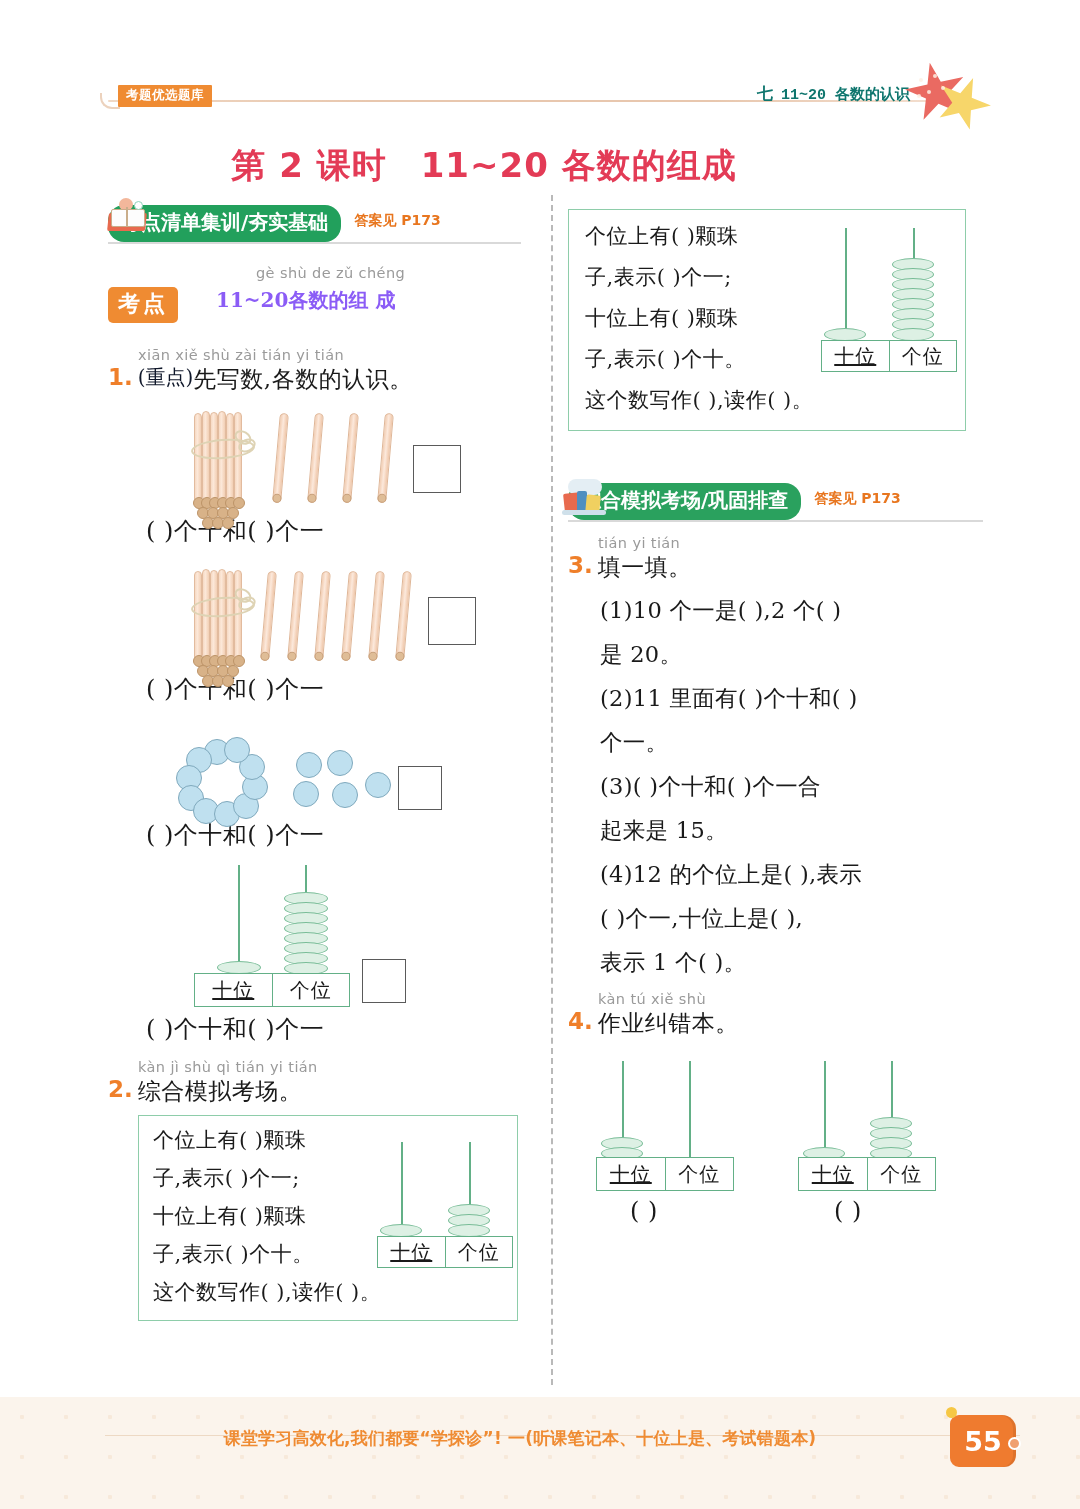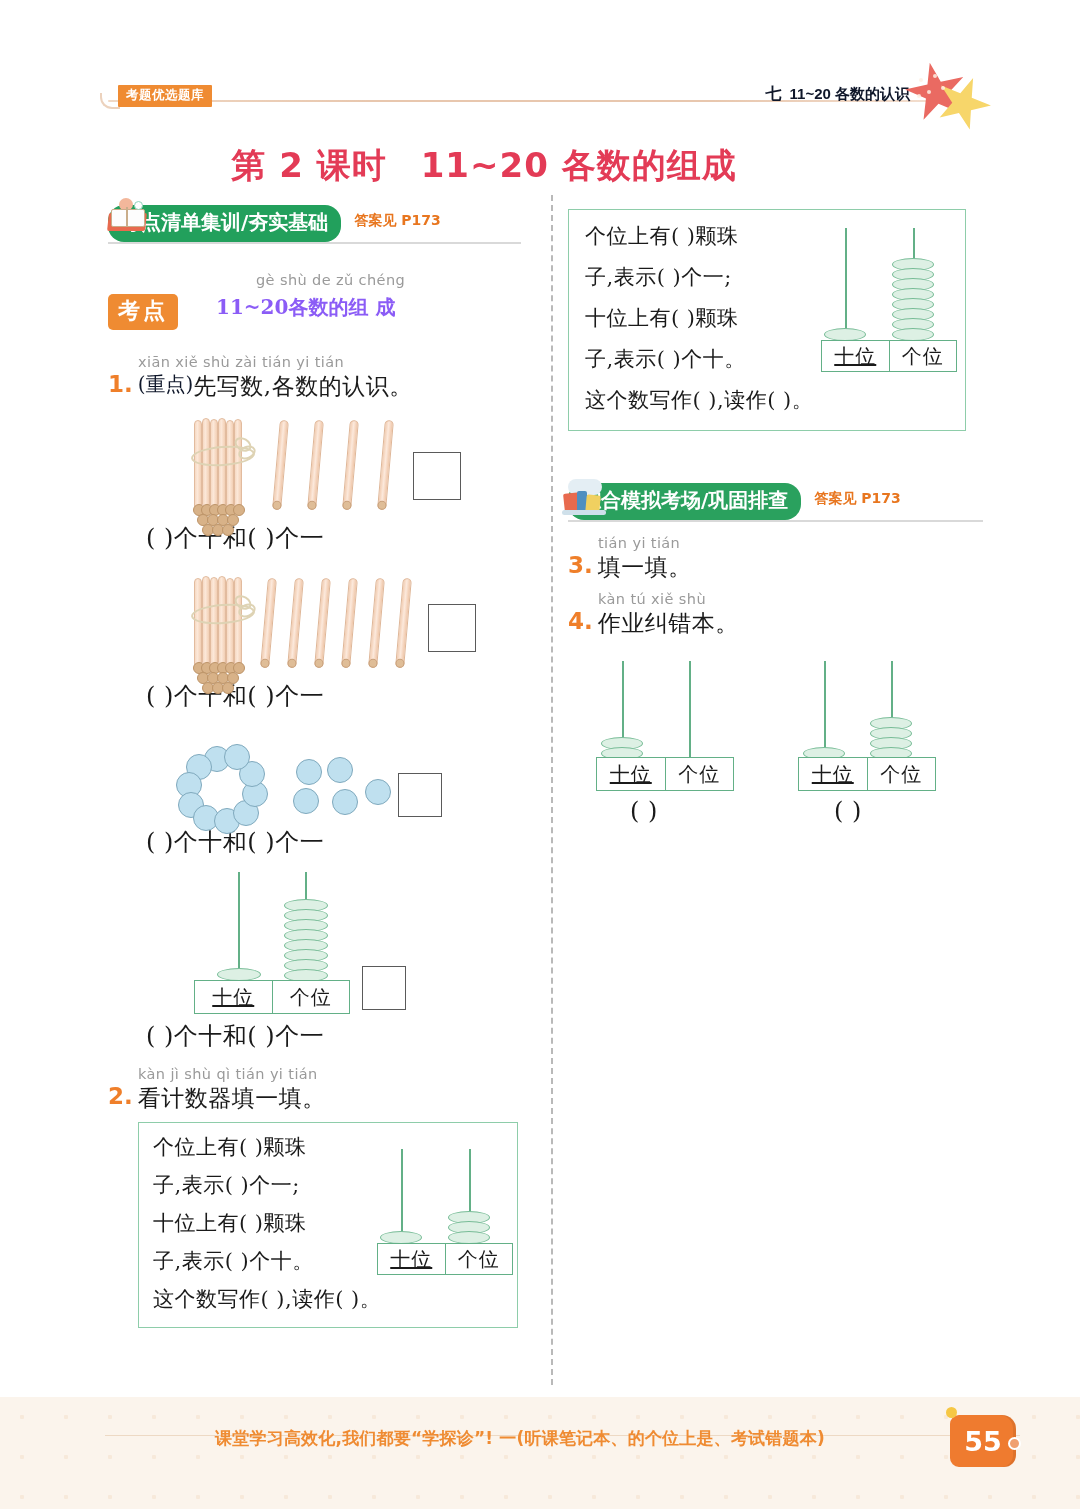--- a/index.html
+++ b/index.html
@@ -11,22 +11,22 @@
   .page{position:absolute;inset:0;}
 
   
   .headbar{position:absolute;left:108px;top:100px;width:866px;height:3px;}
   .headbar .rule{position:absolute;left:0;top:0;width:100%;height:2px;
     background:linear-gradient(to right,#f0d8c4,#e8c7ae 30%,#e8c7ae 70%,#f5e2d4);border-radius:2px;}
   .headbar .curl{position:absolute;left:-8px;top:-7px;width:18px;height:14px;
     border-left:2px solid #ecd2bd;border-bottom:2px solid #ecd2bd;border-radius:0 0 0 12px;}
   .head-tag{position:absolute;left:118px;top:85px;background:#ef8b32;color:#fff;
     font-size:12.5px;font-weight:bold;padding:2px 8px 3px;letter-spacing:.5px;border-radius:1px;}
-  .head-right{position:absolute;right:170px;top:84px;color:#0f172a;font-size:15px;font-weight:bold;
-    font-family:Liberation Sans, sans-serif;white-space:nowrap;}
+  .head-right{position:absolute;right:170px;top:84px;color:#0f766e;font-size:15px;font-weight:bold;
+    font-family:Liberation Mono, monospace;white-space:nowrap;}
   .head-right .cn-num{font-size:16px;margin-right:8px;}
   .stars{position:absolute;right:85px;top:62px;width:90px;height:62px;}
   .star-shape{position:absolute;clip-path:polygon(50% 0%,61% 35%,98% 35%,68% 57%,79% 91%,50% 70%,21% 91%,32% 57%,2% 35%,39% 35%);}
   .star-red{width:62px;height:60px;left:0;top:0;background:#ea6a62;transform:rotate(-12deg);}
   .star-yellow{width:56px;height:54px;left:30px;top:14px;background:#f7d66a;transform:rotate(22deg);}
   .star-dots{position:absolute;left:8px;top:10px;width:40px;height:36px;}
   .sd{position:absolute;width:4px;height:4px;border-radius:50%;background:#fdf0e4;opacity:.85;}
 
   
   .title{position:absolute;left:0;top:143px;width:968px;text-align:center;
@@ -61,21 +61,21 @@
   .i2-bk2{position:absolute;left:13px;top:12px;width:10px;height:22px;background:#4f8fc0;border-radius:2px;}
   .i2-bk3{position:absolute;left:22px;top:16px;width:14px;height:18px;background:#f0d060;border-radius:2px;transform:rotate(5deg);}
   .i2-base{position:absolute;left:-2px;top:31px;width:44px;height:5px;background:#cfe0ea;border-radius:3px;}
   .ansref{display:inline-block;margin-left:8px;color:#e8761f;font-size:14px;font-weight:bold;
     vertical-align:4px;white-space:nowrap;}
   .banner-underline{position:absolute;left:0;bottom:1px;width:415px;height:2px;
     background:#d9d9d9;}
   .banner-underline.left{width:413px;}
 
   
-  .kaodian-wrap{position:relative;margin-top:33px;height:58px;}
+  .kaodian-wrap{position:relative;margin-top:26px;height:58px;}
   .pinyin{color:#9a9a9a;font-size:14.5px;letter-spacing:.4px;
     font-family:"DejaVu Sans","Liberation Sans",sans-serif;white-space:nowrap;}
   .kd-pinyin{position:absolute;left:148px;top:-6px;}
   .kd-badge{position:absolute;left:0;top:16px;background:#ef8b32;color:#fff;font-weight:bold;
     font-size:22px;padding:2px 10px 4px;border-radius:5px;letter-spacing:3px;}
   .kd-text{position:absolute;left:108px;top:16px;color:#8b5cf6;font-size:20px;font-weight:bold;
     font-family:"DejaVu Serif","Liberation Serif",serif;white-space:nowrap;}
 
   
   .qblock{position:relative;margin-top:14px;}
@@ -351,21 +351,21 @@
         </div>
         <div class="ansbox" style="left:254px;top:98px;width:42px;height:42px;"></div>
       </div>
       <div class="parenline" style="margin-left:38px;">(        )个十和(        )个一</div>
     </div>
 
     <div class="qblock" style="margin-top:14px;">
       <div class="pinyin q-pinyin">kàn jì shù qì tián yi tián</div>
       <div class="qline">
         <span class="qnum">2.</span>
-        <span class="qtext">看计数器填一填。</span>
+        <span class="qtext">综合模拟考场。</span>
       </div>
       <div class="framebox" style="margin-left:30px;margin-top:8px;width:380px;height:206px;">
         <div class="fb-line" style="position:absolute;left:14px;top:10px;">个位上有(      )颗珠</div>
         <div class="fb-line" style="position:absolute;left:14px;top:48px;">子,表示(      )个一;</div>
         <div class="fb-line" style="position:absolute;left:14px;top:86px;">十位上有(      )颗珠</div>
         <div class="fb-line" style="position:absolute;left:14px;top:124px;">子,表示(      )个十。</div>
         <div class="fb-line" style="position:absolute;left:14px;top:162px;">这个数写作(      ),读作(      )。</div>
         <div class="abacus" style="left:238px;top:26px;width:140px;height:130px;">
           <div class="rod" style="left:24px;top:0px;height:94px;"></div>
           <div class="rod" style="left:92px;top:0px;height:94px;"></div>
@@ -421,20 +421,31 @@
       <span class="ansref">答案见 P173</span>
       <span class="banner-underline"></span>
     </div>
 
     <div class="qblock" style="margin-top:12px;">
       <div class="pinyin q-pinyin">tián yi tián</div>
       <div class="qline">
         <span class="qnum">3.</span>
         <span class="qtext">填一填。</span>
       </div>
+      <div style="margin-left:32px;margin-top:12px;">
+        <div class="q3line">(1)10 个一是(       ),2 个(        )</div>
+        <div class="q3line">是 20。</div>
+        <div class="q3line">(2)11 里面有(       )个十和(       )</div>
+        <div class="q3line">个一。</div>
+        <div class="q3line">(3)(       )个十和(       )个一合</div>
+        <div class="q3line">起来是 15。</div>
+        <div class="q3line">(4)12 的个位上是(       ),表示</div>
+        <div class="q3line">(       )个一,十位上是(       ),</div>
+        <div class="q3line">表示 1 个(       )。</div>
+      </div>
     </div>
 
     <div class="qblock" style="margin-top:8px;">
       <div class="pinyin q-pinyin">kàn tú xiě shù</div>
       <div class="qline">
         <span class="qnum">4.</span>
         <span class="qtext">作业纠错本。</span>
       </div>
       <div class="fig" style="height:136px;margin-top:22px;">
 
@@ -466,19 +477,19 @@
       <div style="position:relative;height:36px;">
         <div class="parenline" style="position:absolute;left:62px;top:0;">(        )</div>
         <div class="parenline" style="position:absolute;left:266px;top:0;">(        )</div>
       </div>
     </div>
   </div>
 
   <div class="footer">
     <div class="foot-pattern"></div>
     <div class="foot-rule"></div>
-    <div class="foot-text">课堂学习高效化,我们都要“学探诊”! 一(听课笔记本、的个位上是、考试错题本)</div>
+    <div class="foot-text">课堂学习高效化,我们都要“学探诊”! 一(听课笔记本、十位上是、考试错题本)</div>
     <div class="pagetag">
       <span>55</span>
     </div>
   </div>
 
 </div>
 
 </body></html>

